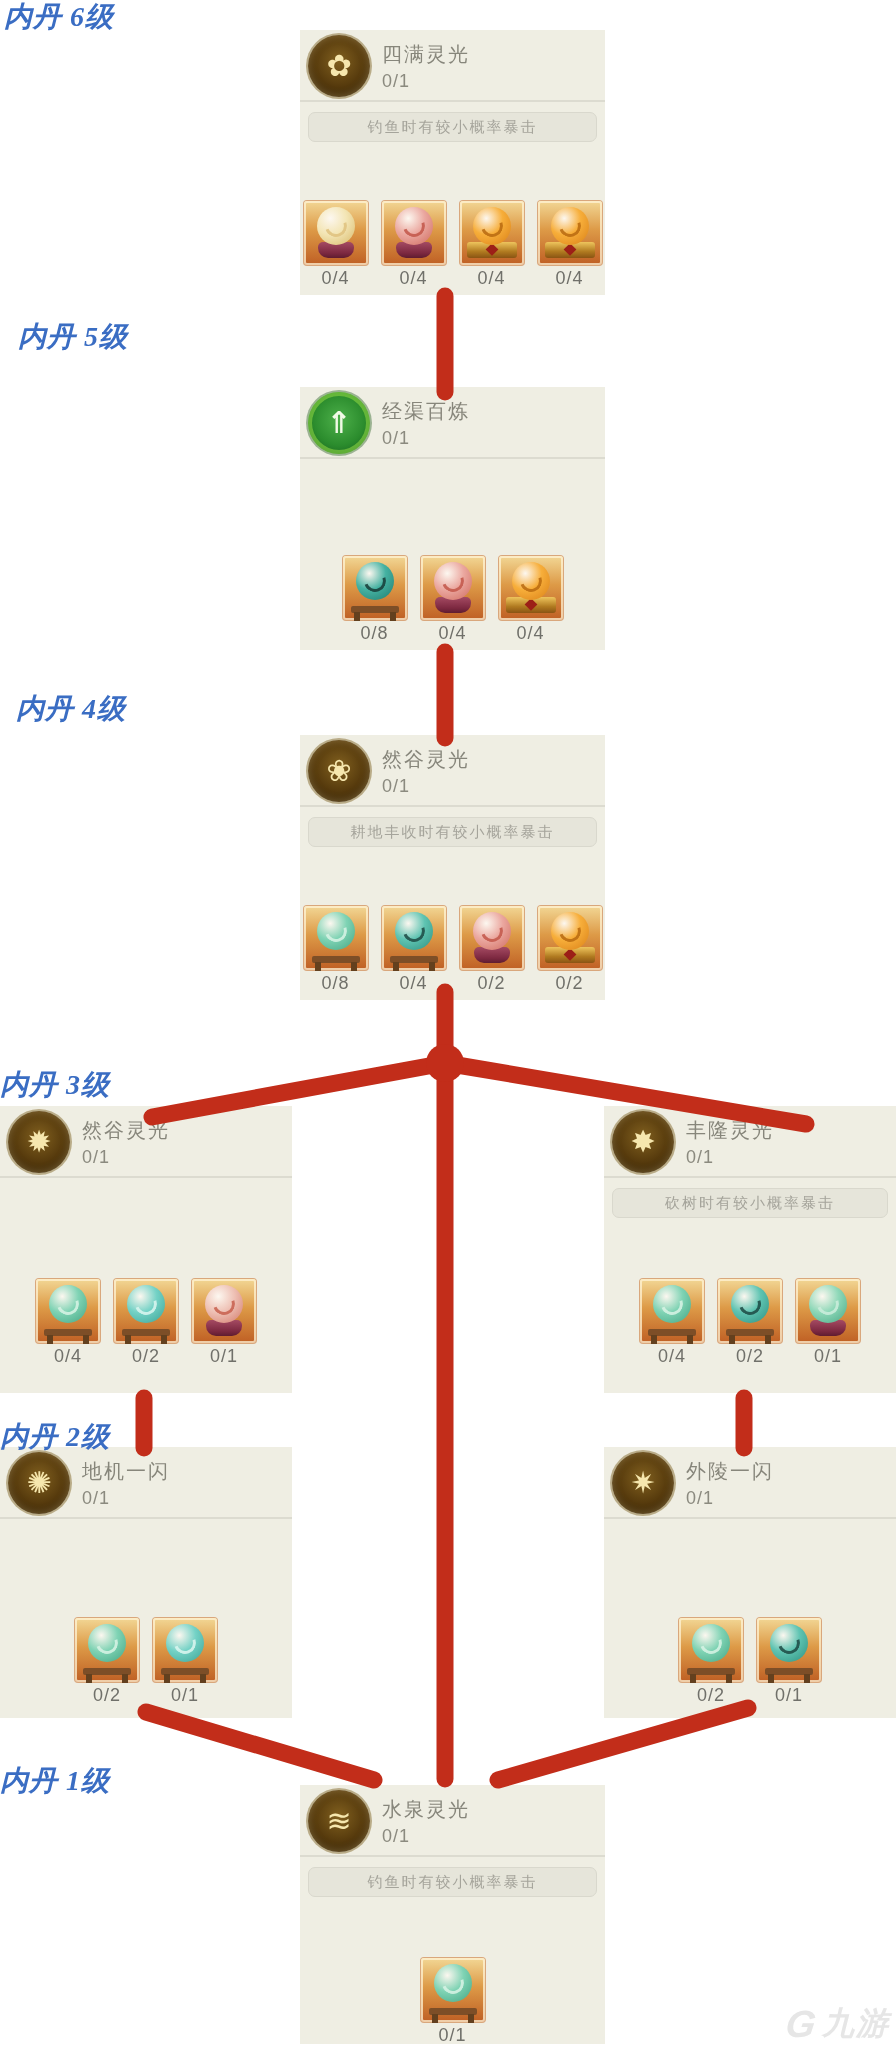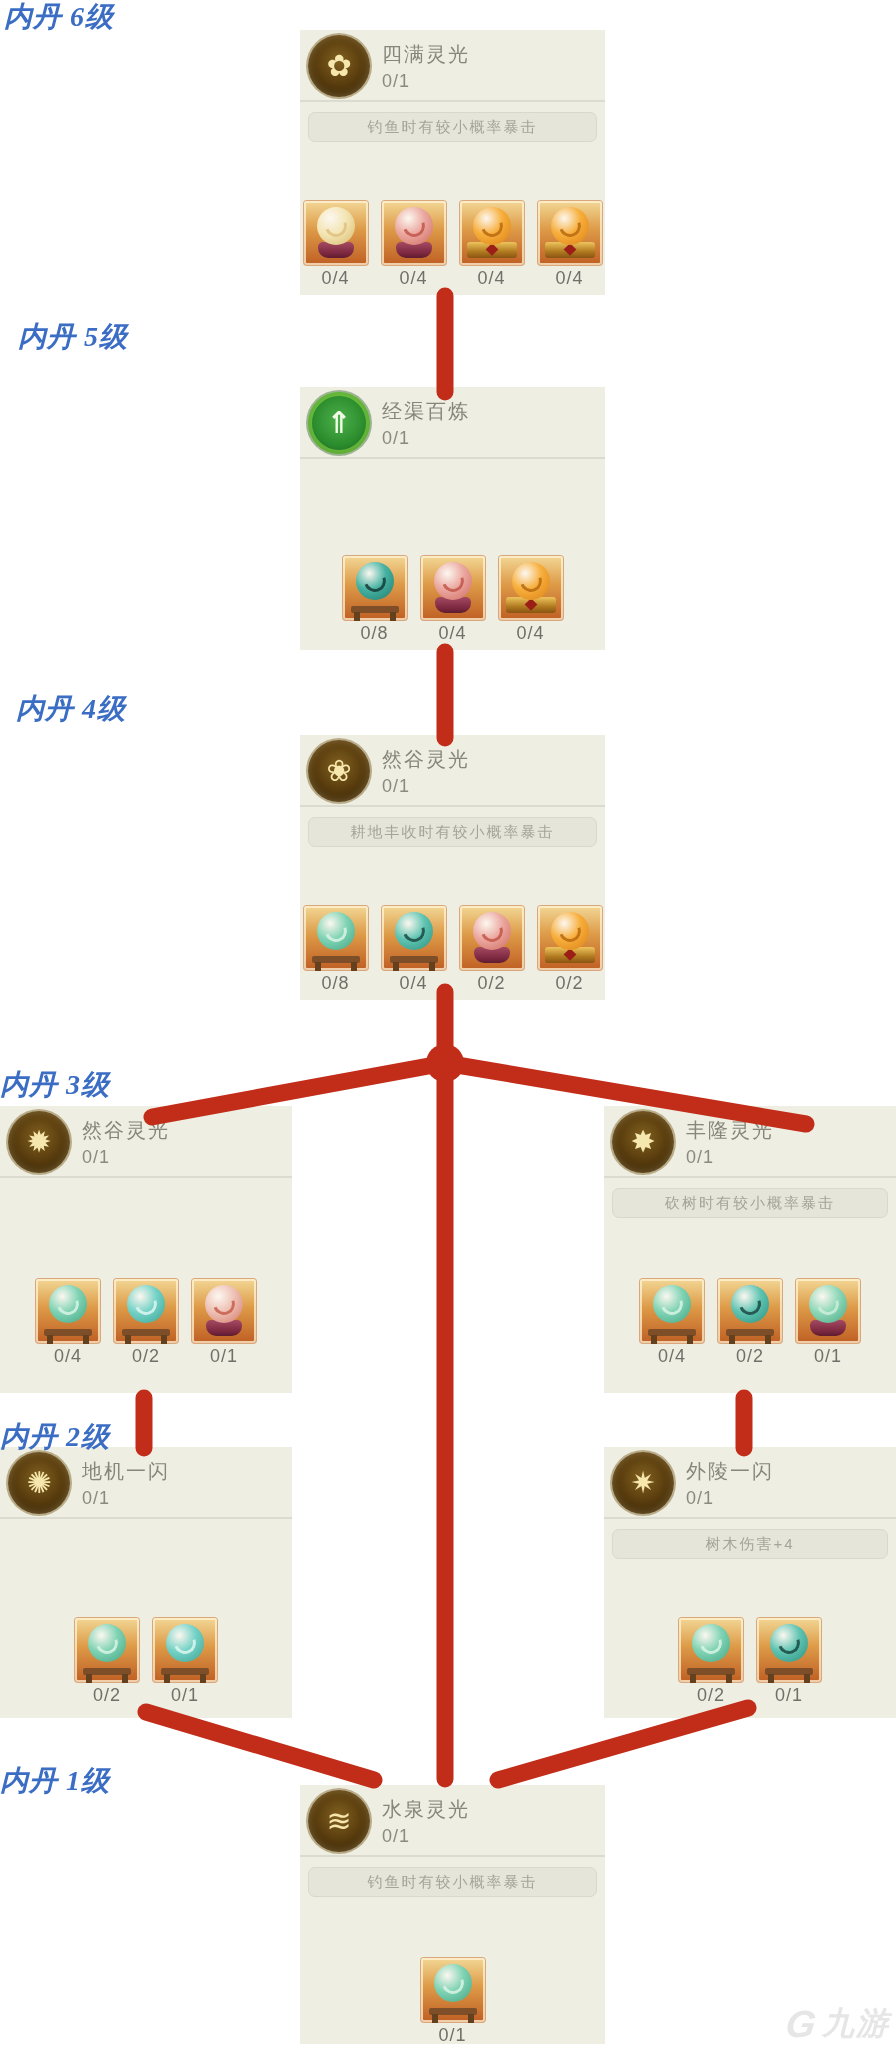--- a/index.html
+++ b/index.html
@@ -373,21 +373,20 @@
     <div class="card-head">
       <div class="badge badge-gold">
         <span class="glyph">✷</span>
         </div>
       <div class="head-text">
         <div class="skill-title">外陵一闪</div>
         <div class="skill-count">0/1</div>
       </div>
     </div>
     <div class="divider"></div>
-    <div class="desc">树木伤害+4</div>
     <div class="mats">
         <div class="mat">
           <div class="mat-box stand-wood">
             <div class="stand"></div>
             <div class="orb" style="background: radial-gradient(circle at 35% 30%, rgba(255, 255, 255, 0.9) 0%, rgb(127, 211, 180) 45%, rgb(67, 165, 131) 100%);">
               <div class="swirl" style="border-color: rgb(217, 244, 230);"></div>
             </div>
           </div>
           <div class="mat-count">0/2</div>
         </div>

